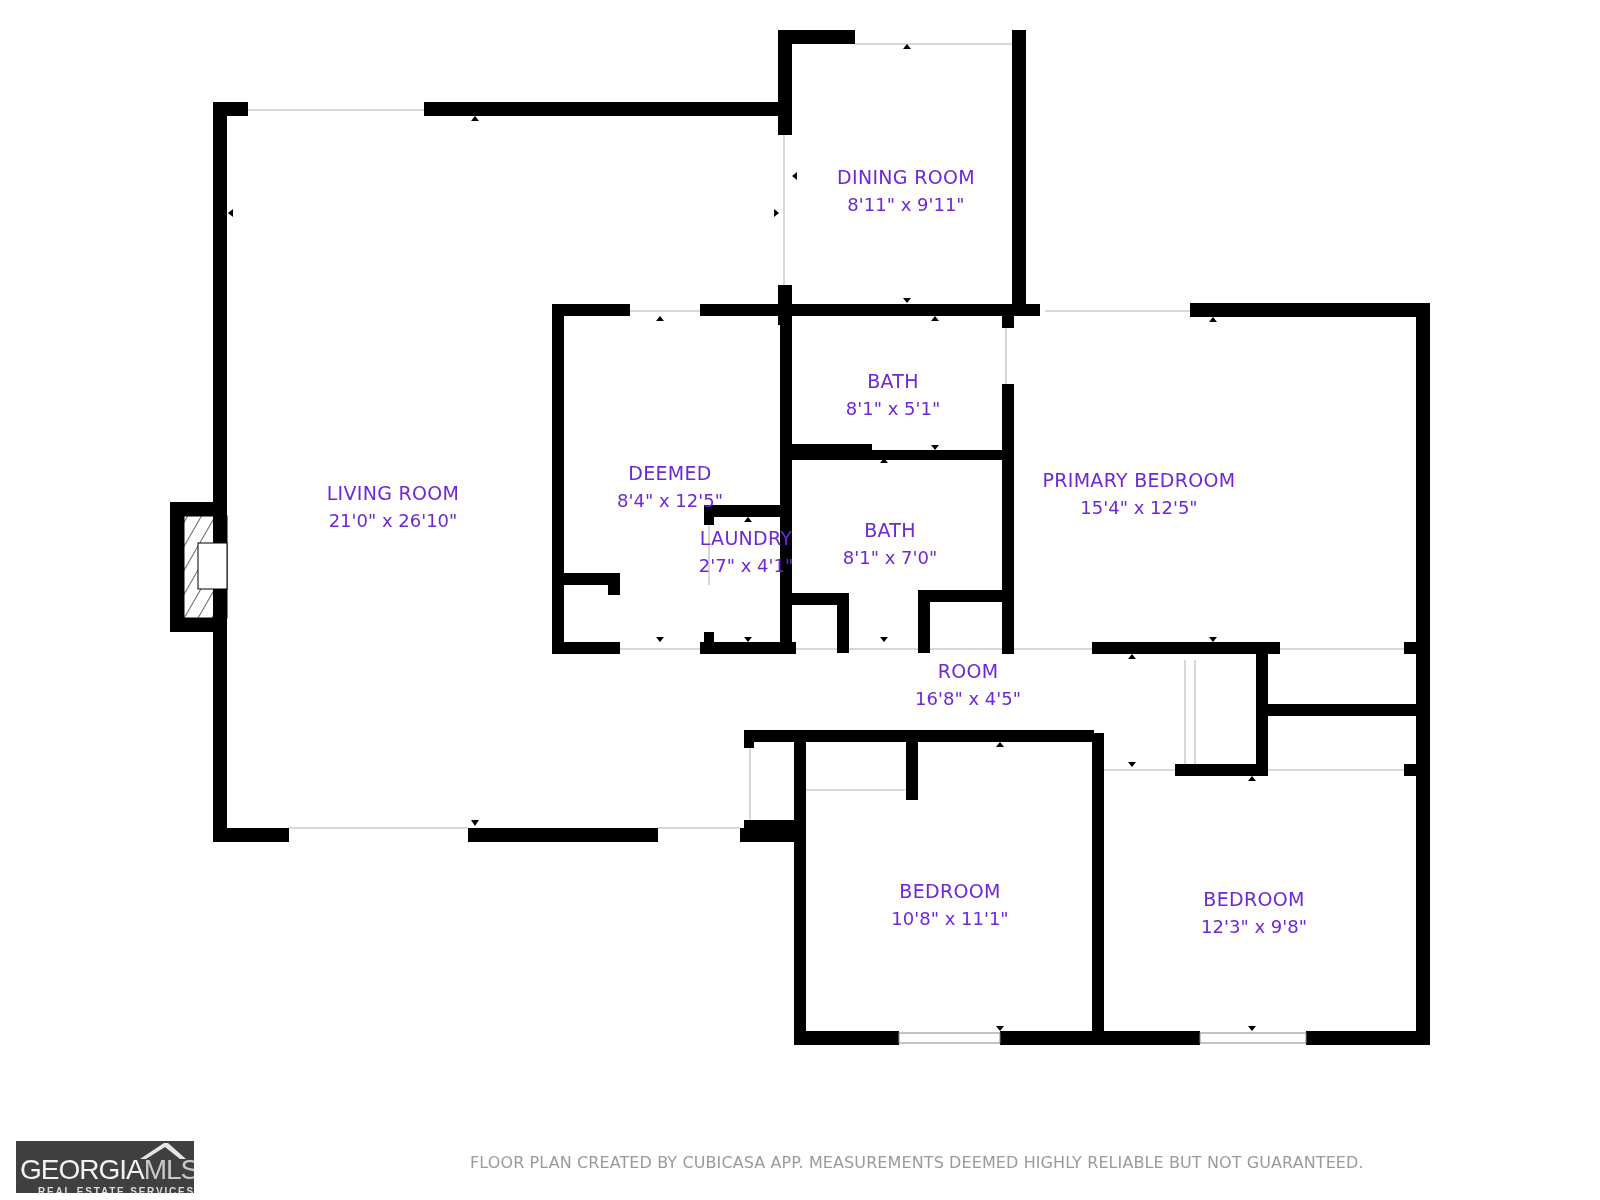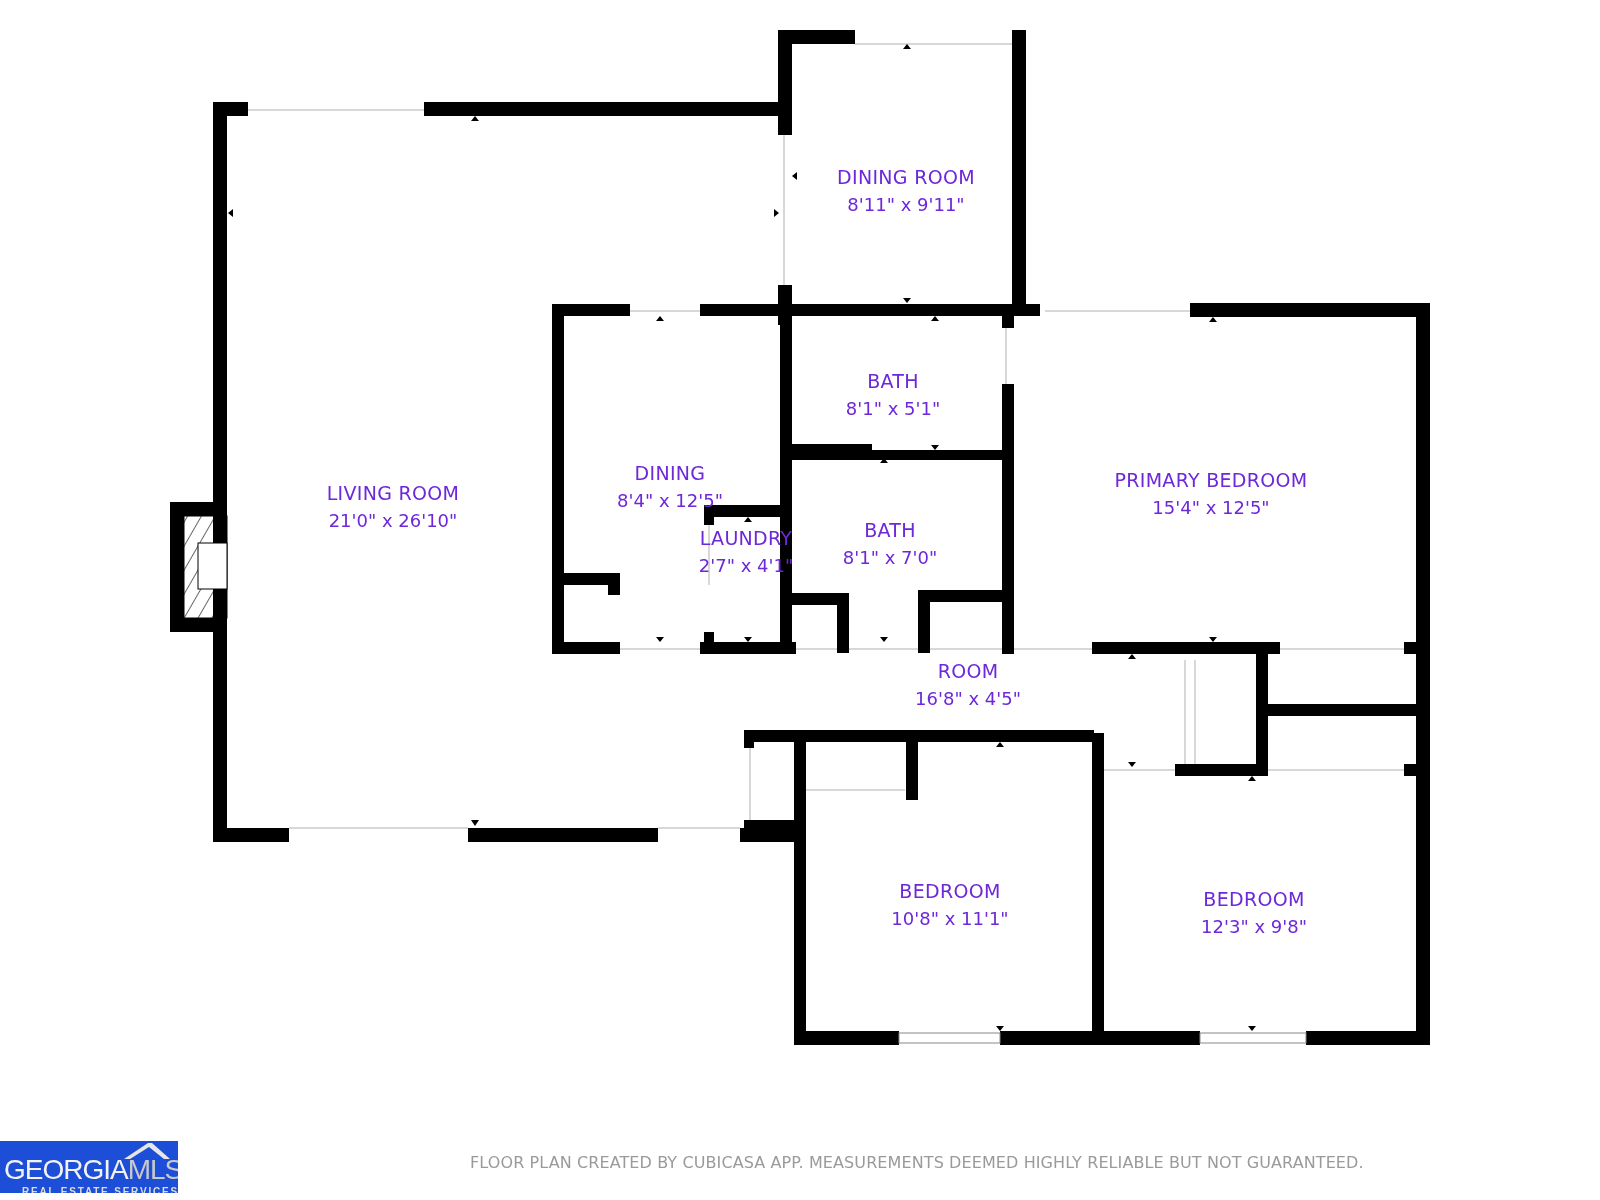--- a/index.html
+++ b/index.html
@@ -2,21 +2,21 @@
 <html><head>
   <meta charset="utf-8">
   <style>
     html, body { margin: 0; padding: 0; background: #ffffff; }
     body { width: 1600px; height: 1200px; position: relative; overflow: hidden; font-family: "DejaVu Sans", sans-serif; }
     #plan { position: absolute; left: 0; top: 0; width: 1600px; height: 1200px; }
     .room-label { position: absolute; transform: translate(-50%, 0); text-align: center; color: #6d28d9; white-space: nowrap; }
     .room-name { font-size: 19px; letter-spacing: 0.3px; line-height: 28px; display: block; }
     .room-dim { font-size: 18px; line-height: 28px; display: block; }
     .disclaimer { position: absolute; left: 470px; top: 1153px; font-size: 16px; color: #9a9a9a; letter-spacing: 0.1px; white-space: nowrap; }
-    .logo { position: absolute; left: 0; top: 1141px; width: 178px; height: 52px; background: #1d4ed8; overflow: hidden; }
+    .logo { position: absolute; left: 16px; top: 1141px; width: 178px; height: 52px; background: #404040; overflow: hidden; }
     .logo-main { position: absolute; left: 4px; top: 14px; font-size: 28px; line-height: 30px; color: #f2f2f2; letter-spacing: -1px; white-space: nowrap; font-family: "Liberation Sans", sans-serif; }
     .logo-main .mls { color: #c9c9c9; }
     .logo-sub { position: absolute; left: 22px; top: 45px; font-size: 10px; color: #dcdcdc; letter-spacing: 1.8px; font-weight: bold; white-space: nowrap; font-family: "Liberation Sans", sans-serif; }
     .logo-roof { position: absolute; left: 122px; top: 0px; }
   </style>
 </head>
 <body>
 
 <svg id="plan" viewBox="0 0 1600 1200" xmlns="http://www.w3.org/2000/svg">
   <defs>
@@ -153,36 +153,36 @@
 
 <div class="room-label" style="left:393px; top:447px;margin-top:32px;">
   <span class="room-name">LIVING ROOM</span>
   <span class="room-dim">21'0" x 26'10"</span>
 </div>
 <div class="room-label" style="left:906px; top:163px;">
   <span class="room-name">DINING ROOM</span>
   <span class="room-dim">8'11" x 9'11"</span>
 </div>
 <div class="room-label" style="left:670px; top:459px;">
-  <span class="room-name">DINING</span>
+  <span class="room-name">DEEMED</span>
   <span class="room-dim">8'4" x 12'5"</span>
 </div>
 <div class="room-label" style="left:746px; top:524px;">
   <span class="room-name">LAUNDRY</span>
   <span class="room-dim">2'7" x 4'1"</span>
 </div>
 <div class="room-label" style="left:893px; top:367px;">
   <span class="room-name">BATH</span>
   <span class="room-dim">8'1" x 5'1"</span>
 </div>
 <div class="room-label" style="left:890px; top:516px;">
   <span class="room-name">BATH</span>
   <span class="room-dim">8'1" x 7'0"</span>
 </div>
-<div class="room-label" style="left:1211px; top:466px;text-align:center;">
+<div class="room-label" style="left:1139px; top:466px;text-align:center;">
   <span class="room-name">PRIMARY BEDROOM</span>
   <span class="room-dim">15'4" x 12'5"</span>
 </div>
 <div class="room-label" style="left:968px; top:657px;">
   <span class="room-name">ROOM</span>
   <span class="room-dim">16'8" x 4'5"</span>
 </div>
 <div class="room-label" style="left:950px; top:877px;">
   <span class="room-name">BEDROOM</span>
   <span class="room-dim">10'8" x 11'1"</span>

